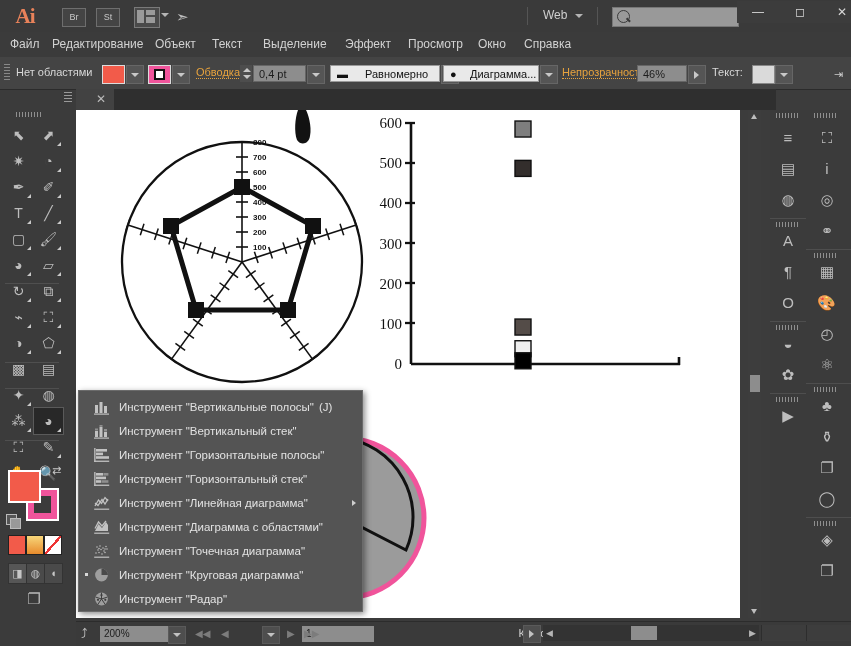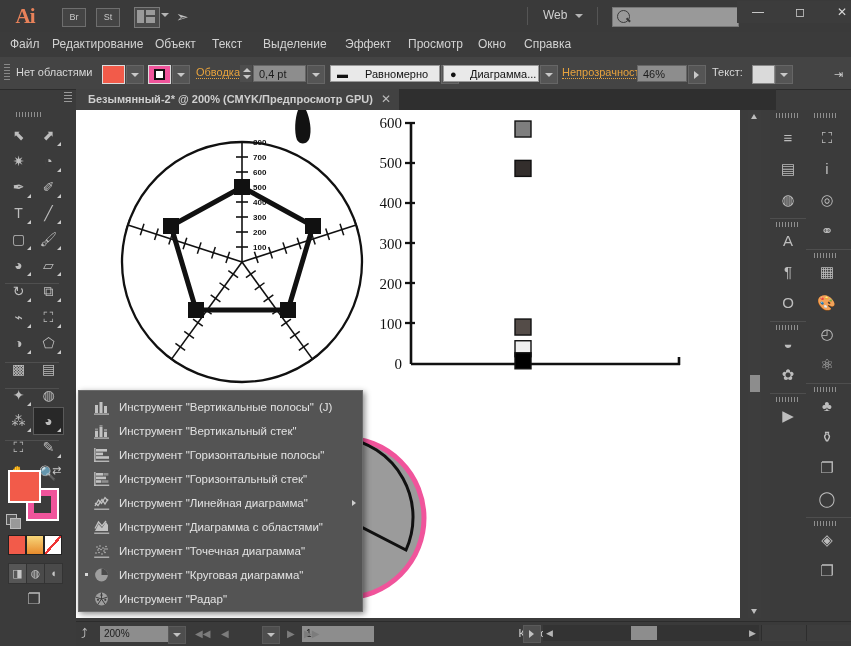--- a/index.html
+++ b/index.html
@@ -250,21 +250,20 @@
     <div class="sw" style="left:752px;background:#dadada;border-color:#888;"></div>
     <div class="dd" style="left:775px;">
         <div class="cv"></div>
       </div>
     <div class="flyicon">⇥</div>
   </div>
 
   <div class="dblgrip"></div>
   <div class="tabstrip">
     <div class="doctab">
-      <span>Безымянный-2* @ 200% (CMYK/Предпросмотр GPU)</span>
       <span class="x">✕</span>
     </div>
   </div>
 
   <div class="canvas">
     <svg width="664" height="508" viewBox="0 0 664 508">
 
       <path d="M222,0 C219,8 218,22 221,30 C225,36 233,34 234,26 C236,16 232,4 230,0 Z" fill="#121212"></path>
 
       <g stroke="#111" fill="none">

